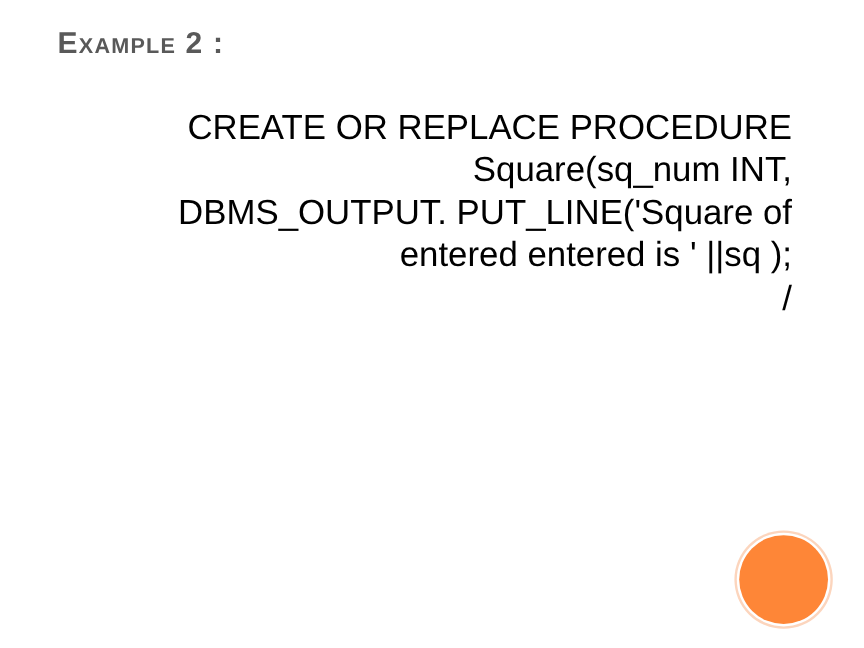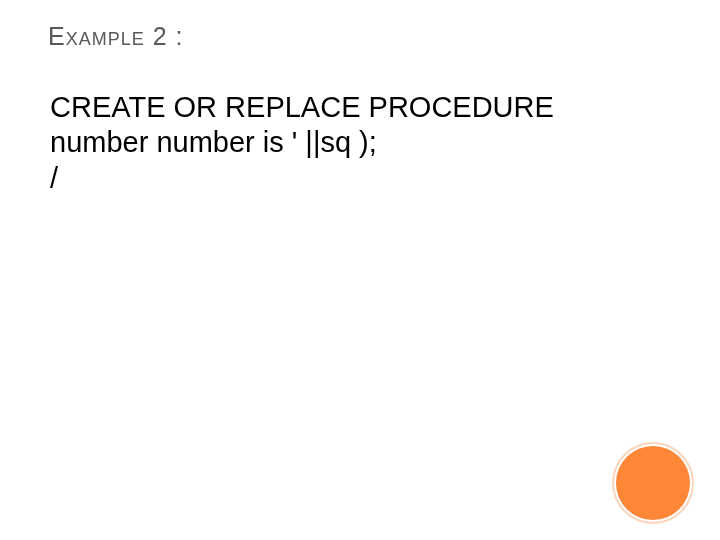--- a/index.html
+++ b/index.html
@@ -16,34 +16,35 @@
     width: 720px;
     height: 540px;
     position: relative;
     box-sizing: border-box;
   }
   .title {
     position: absolute;
     top: 22px;
     left: 48px;
     font-size: 25px;
-    font-weight: 400;
+    font-weight: 700;
     color: #595959;
     letter-spacing: 1px;
     font-variant: small-caps;
   }
   .body {
     position: absolute;
     top: 90px;
     left: 50px;
     right: 60px;
     font-size: 29px;
     line-height: 1.22;
     color: #000000;
     font-weight: 400;
+    text-align: right;
   }
   .body .line {
     display: block;
     white-space: pre-wrap;
   }
   .circle {
     position: absolute;
     right: 30px;
     bottom: 20px;
     width: 74px;
@@ -54,18 +55,20 @@
   }
 </style>
 </head>
 <body>
 
 <div class="slide">
   <div class="title">Example 2 :</div>
 
   <div class="body">
     <span class="line">CREATE OR REPLACE PROCEDURE</span>
-    <span class="line">number number is ' ||sq );</span>
+    <span class="line">Square(sq_num INT,</span>
+    <span class="line">DBMS_OUTPUT. PUT_LINE('Square of</span>
+    <span class="line">entered entered is ' ||sq );</span>
     <span class="line">/</span>
   </div>
 
   <div class="circle"></div>
 </div>
 
 </body></html>

